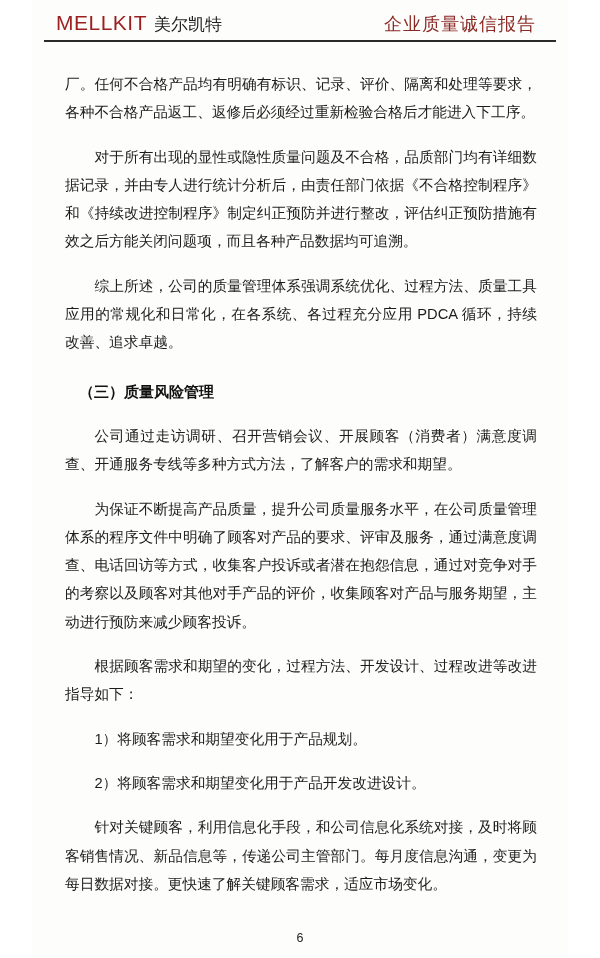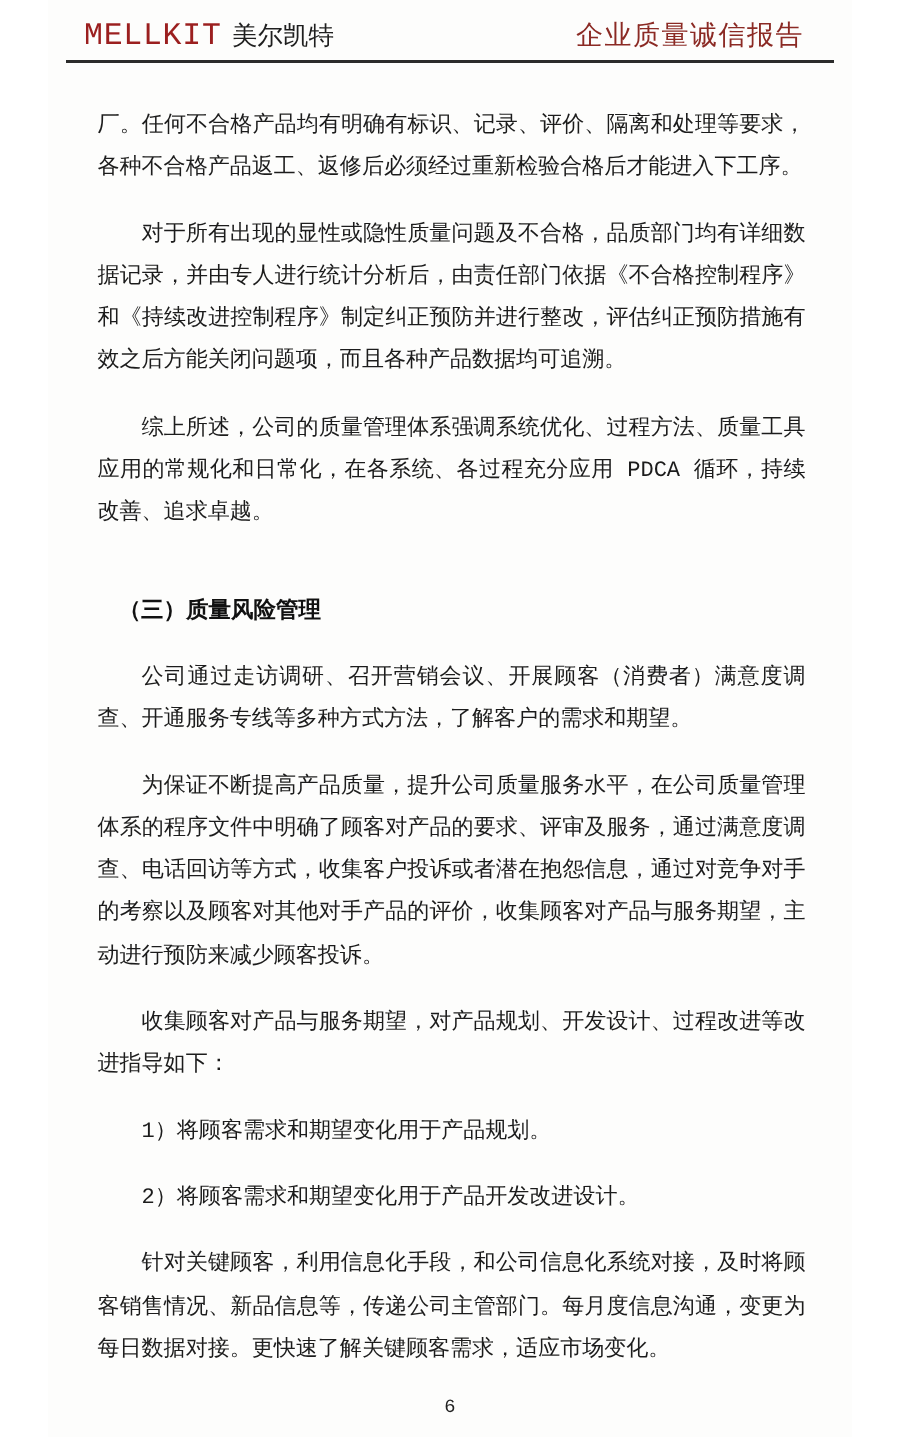--- a/index.html
+++ b/index.html
@@ -6,21 +6,21 @@
     margin: 0;
     padding: 0;
     background: #ffffff;
   }
   .page {
     position: relative;
     width: 536px;
     height: 958px;
     margin: 0 auto;
     background: var(--paper, #fdfdfc);
-    font-family: Liberation Mono, monospace;
+    font-family: Liberation Sans, sans-serif;
     color: var(--ink, #1c1c1c);
     box-sizing: border-box;
     overflow: hidden;
   }
   .page-header {
     display: flex;
     justify-content: space-between;
     align-items: baseline;
     padding: 11px 32px 0 24px;
   }
@@ -53,21 +53,21 @@
   }
   .doc-body p {
     margin: 16px;
   }
   .doc-body p.indent {
     text-indent: 2em;
   }
   .section-heading {
     font-size: 15px;
     font-weight: bold;
-    margin: 37px 0 0 0;
+    margin: 21px 0 0 0;
     text-indent: 2em;
     line-height: 28.3px;
     color: #111;
   }
   .page-footer {
     position: absolute;
     left: 0;
     right: 0;
     bottom: 13px;
     text-align: center;
@@ -92,21 +92,21 @@
   <main class="doc-body">
     <div id="before-list">
         <p>厂。任何不合格产品均有明确有标识、记录、评价、隔离和处理等要求，各种不合格产品返工、返修后必须经过重新检验合格后才能进入下工序。</p>
         <p class="indent">对于所有出现的显性或隐性质量问题及不合格，品质部门均有详细数据记录，并由专人进行统计分析后，由责任部门依据《不合格控制程序》和《持续改进控制程序》制定纠正预防并进行整改，评估纠正预防措施有效之后方能关闭问题项，而且各种产品数据均可追溯。</p>
         <p class="indent">综上所述，公司的质量管理体系强调系统优化、过程方法、质量工具应用的常规化和日常化，在各系统、各过程充分应用 PDCA 循环，持续改善、追求卓越。</p>
       </div>
     <h3 class="section-heading">（三）质量风险管理</h3>
     <div id="after-list">
         <p class="indent">公司通过走访调研、召开营销会议、开展顾客（消费者）满意度调查、开通服务专线等多种方式方法，了解客户的需求和期望。</p>
         <p class="indent">为保证不断提高产品质量，提升公司质量服务水平，在公司质量管理体系的程序文件中明确了顾客对产品的要求、评审及服务，通过满意度调查、电话回访等方式，收集客户投诉或者潜在抱怨信息，通过对竞争对手的考察以及顾客对其他对手产品的评价，收集顾客对产品与服务期望，主动进行预防来减少顾客投诉。</p>
-        <p class="indent">收集顾客对产品与服务期望，对产品规划、开发设计、过程改进等改进指导如下：</p>
+        <p class="indent">根据顾客需求和期望的变化，过程方法、开发设计、过程改进等改进指导如下：</p>
         <p class="indent">1）将顾客需求和期望变化用于产品规划。</p>
         <p class="indent">2）将顾客需求和期望变化用于产品开发改进设计。</p>
         <p class="indent">针对关键顾客，利用信息化手段，和公司信息化系统对接，及时将顾客销售情况、新品信息等，传递公司主管部门。每月度信息沟通，变更为每日数据对接。更快速了解关键顾客需求，适应市场变化。</p>
       </div>
   </main>
 
   <footer class="page-footer">
     <span>6</span>
   </footer>
 

